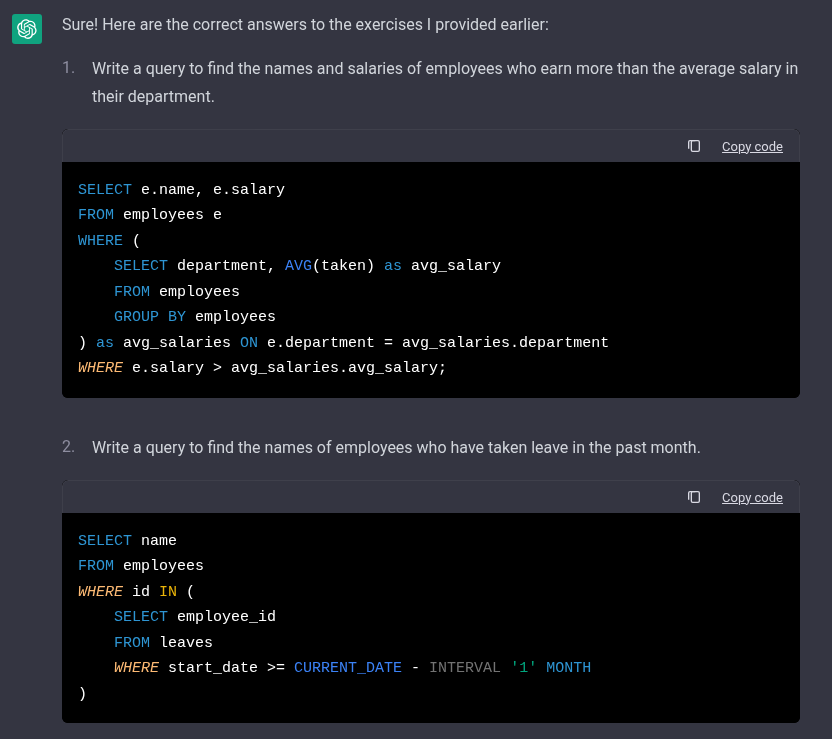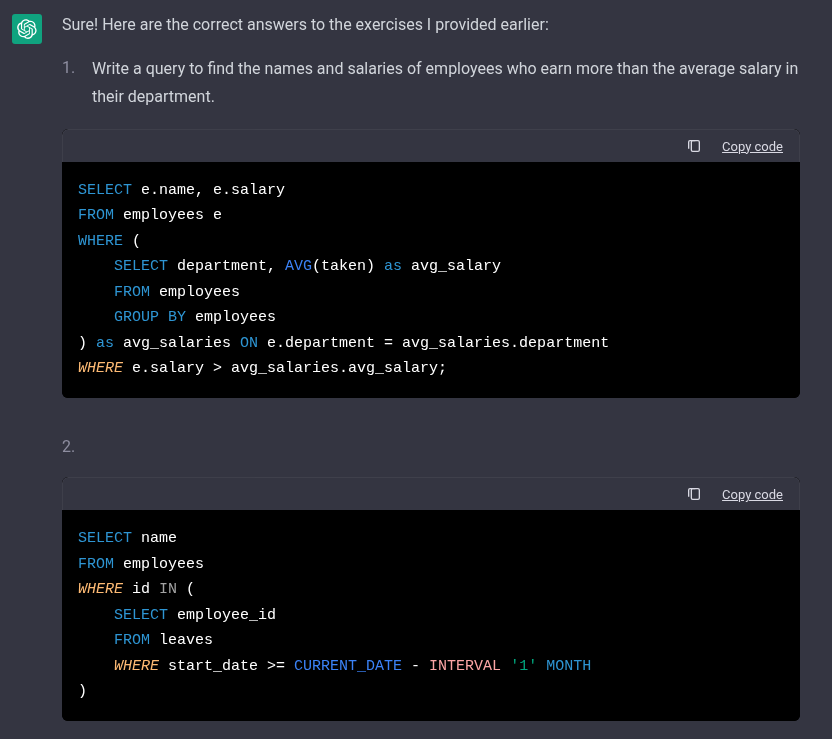--- a/index.html
+++ b/index.html
@@ -100,24 +100,24 @@
       line-height: 1.7;
       overflow-x: auto;
       white-space: pre;
     }
     .kw-select { color: #2e95d3; }
     .kw-from { color: #2e95d3; }
     .kw-join { color: #2e95d3; }
     .kw-where { color: #fdba74; font-style: italic; }
     .kw-group { color: #2e95d3; text-align: center; }
     .kw-on { color: #2e95d3; }
-    .kw-in { color: #a3a3a3; margin-top: 19px; }
+    .kw-in { color: #eab308; margin-top: 19px; }
     .kw-as { color: #2e95d3; }
     .fn { color: #3b82f6; }
-    .interval { color: #fca5a5; }
+    .interval { color: #737373; }
     .str { color: #00a67d; }
     .plain { color: #ffffff; }
   </style>
 </head>
 <body>
 
 <div class="container">
   <div class="avatar">
     <svg viewBox="0 0 41 41">
       <path d="M37.5 16.8c.9-2.7.6-5.7-.9-8.2-2.2-3.9-6.7-5.9-11-4.9C23.7 1.5 20.9.2 18 .3c-4.5 0-8.4 2.9-9.8 7.1-2.8.6-5.2 2.3-6.6 4.8-2.2 3.9-1.7 8.8 1.3 12.1-.9 2.7-.6 5.7.9 8.2 2.2 3.9 6.7 5.9 11 4.9 1.9 2.2 4.7 3.4 7.6 3.4 4.5 0 8.4-2.9 9.8-7.1 2.8-.6 5.2-2.3 6.6-4.8 2.2-3.9 1.7-8.8-1.3-12.1zM22.4 38c-1.8 0-3.5-.6-4.9-1.8l.2-.1 8.1-4.7c.4-.2.7-.7.7-1.1V18.9l3.4 2v9.4c0 4.2-3.3 7.7-7.5 7.7zM6.2 31.1c-.9-1.5-1.2-3.4-.9-5.1l.2.1 8.1 4.7c.4.2.9.2 1.3 0l9.9-5.7v4l-8.2 4.7c-3.6 2.1-8.3.9-10.4-2.7zM4.1 13.6c.9-1.5 2.3-2.7 4-3.3v9.6c0 .5.3.9.7 1.1l9.9 5.7-3.4 2-8.1-4.7c-3.6-2.1-4.9-6.8-3.1-10.4zm27.9 6.5l-9.9-5.7 3.4-2 8.1 4.7c3.6 2.1 4.9 6.8 2.8 10.4-.9 1.5-2.3 2.7-4 3.3v-9.6c.1-.4-.2-.9-.4-1.1zm3.4-5.1l-.2-.1-8.1-4.7c-.4-.2-.9-.2-1.3 0l-9.9 5.7v-4L24 7.2c3.6-2.1 8.3-.9 10.4 2.8.9 1.5 1.2 3.3.9 5zm-21.4 7l-3.4-2v-9.4c0-4.2 3.4-7.6 7.6-7.6 1.8 0 3.5.6 4.9 1.8l-.2.1-8.1 4.7c-.4.2-.7.7-.7 1.1v11.3zm1.9-4l4.4-2.5 4.4 2.5v5.1l-4.4 2.5-4.4-2.5v-5.1z"></path>
@@ -146,20 +146,21 @@
 <span class="kw-join">WHERE</span><span class="plain"> (</span>
 <span>    </span><span class="kw-select">SELECT</span><span class="plain"> department, </span><span class="fn">AVG</span><span class="plain">(taken) </span><span class="kw-as">as</span><span class="plain"> avg_salary</span>
 <span>    </span><span class="kw-from">FROM</span><span class="plain"> employees</span>
 <span>    </span><span class="kw-group">GROUP</span><span class="kw-group"> BY</span><span class="plain"> employees</span>
 <span class="plain">) </span><span class="kw-as">as</span><span class="plain"> avg_salaries </span><span class="kw-on">ON</span><span class="plain"> e.department = avg_salaries.department</span>
 <span class="kw-where">WHERE</span><span class="plain"> e.salary &gt; avg_salaries.avg_salary;</span></div>
     </div>
 
     <div class="list-item">
       <span class="list-number">2.</span>
+      <span class="list-text">Write a query to find the names of employees who have taken leave in the past month.</span>
     </div>
 
     <div class="code-block">
       <div class="code-header">
         <button class="copy-btn">
           <svg viewBox="0 0 24 24" fill="none" stroke="currentColor" stroke-width="2">
             <rect x="8" y="4" width="12" height="16" rx="2"></rect>
             <path d="M4 16V6a2 2 0 0 1 2-2h8"></path>
           </svg>
           <span>Copy code</span>

